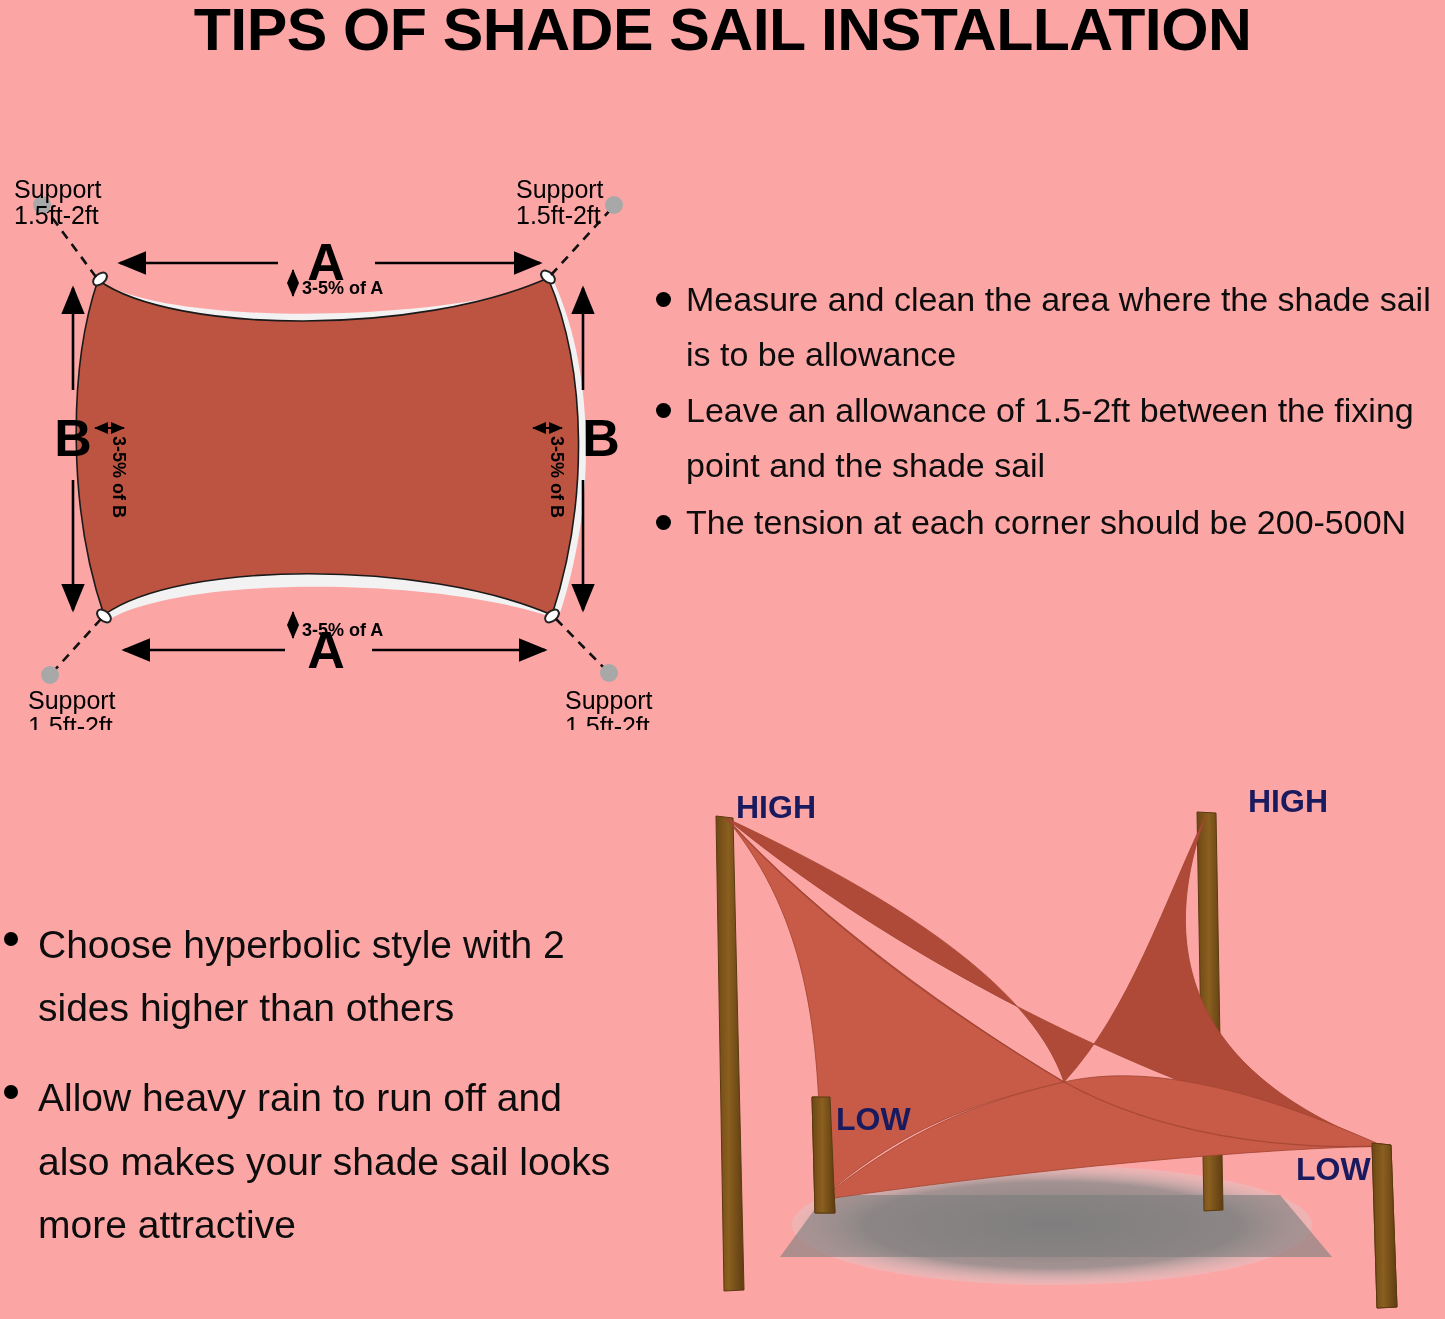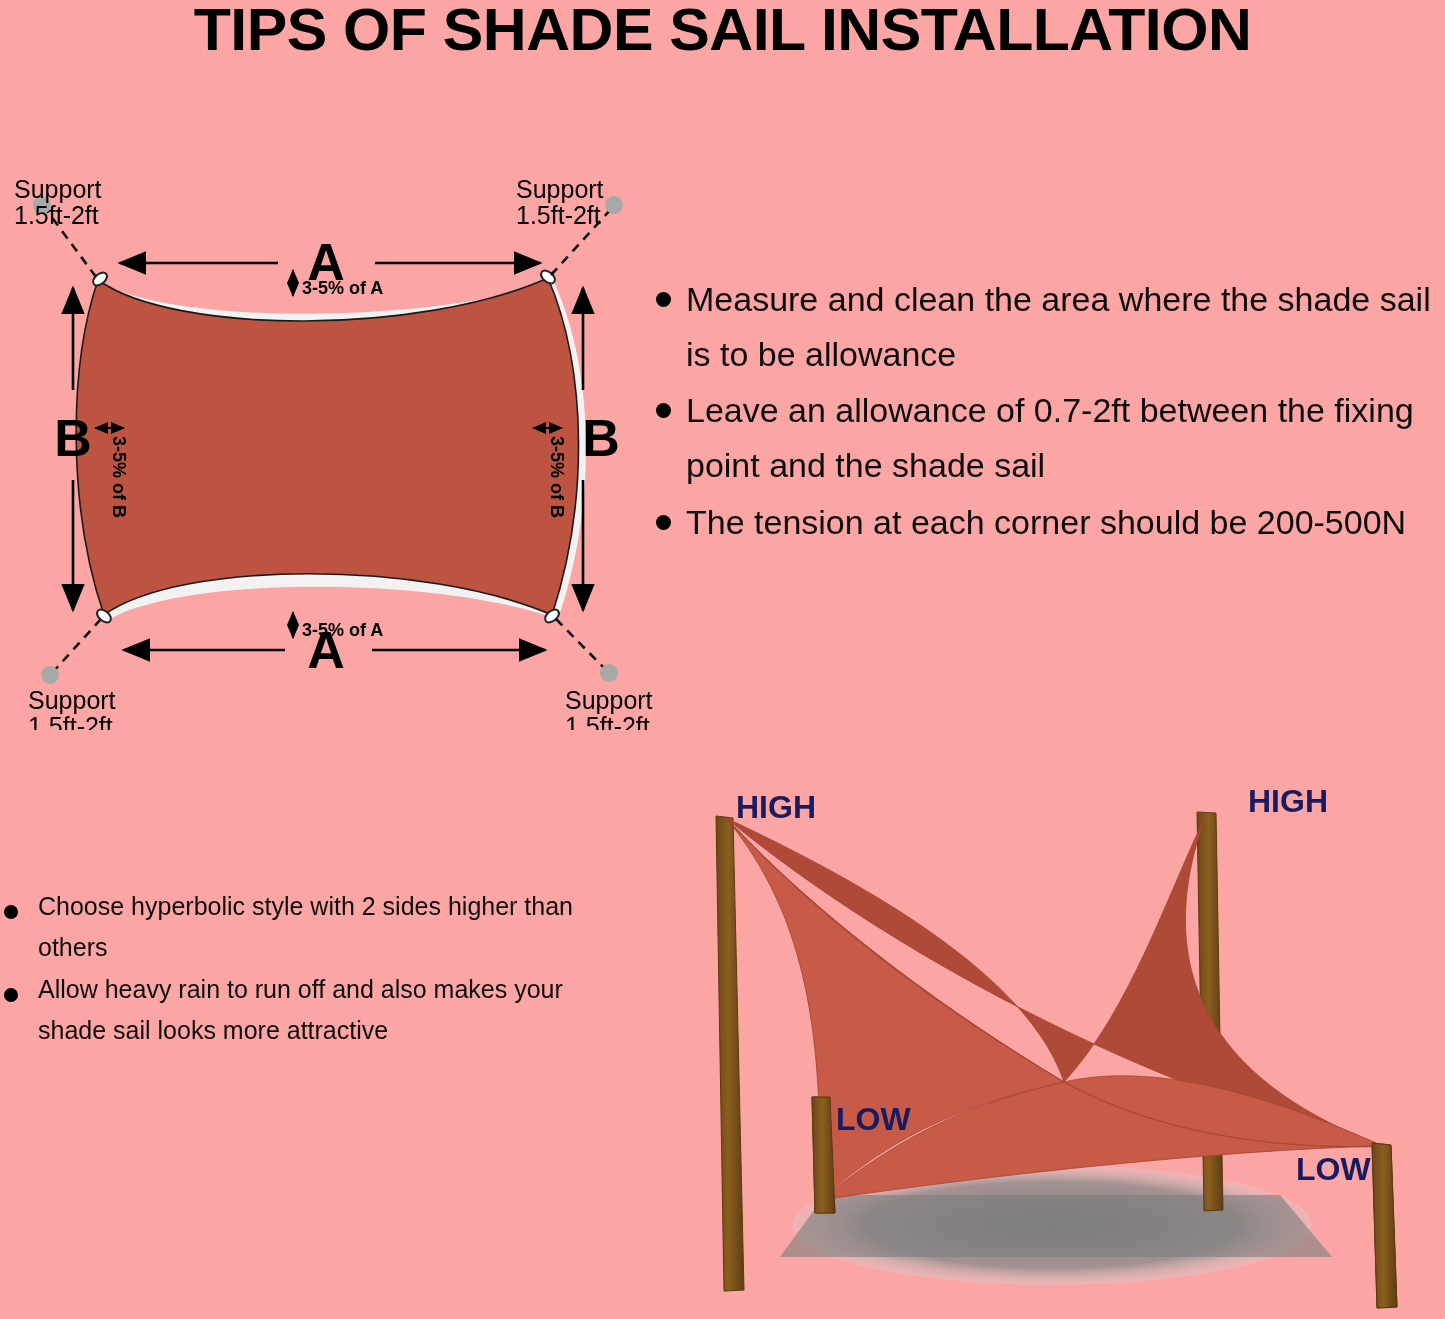--- a/index.html
+++ b/index.html
@@ -78,22 +78,23 @@
   ul.tips li .dot {
     position: absolute;
     left: 8px;
     top: 20px;
     width: 15px;
     height: 15px;
     border-radius: 50%;
     background: #000;
   }
   .bullets-left ul.tips li {
-    font-size: 25px;
+    font-size: 39px;
     line-height: 1.62;
+    margin-top: 27px;
   }
   .bullets-left ul.tips li .dot {
     left: 4px;
     top: 19px;
     width: 14px;
     height: 14px;
   }
 
   
   .diagram-hyper {
@@ -202,21 +203,21 @@
   </div>
 
   <div class="bullets-right">
     <ul class="tips">
       <li>
         <span class="dot"></span>
         <span>Measure and clean the area where the shade sail is to be allowance</span>
       </li>
       <li>
         <span class="dot"></span>
-        <span>Leave an allowance of 0.7-2ft between the fixing point and the shade sail</span>
+        <span>Leave an allowance of 1.5-2ft between the fixing point and the shade sail</span>
       </li>
       <li>
         <span class="dot"></span>
         <span>The tension at each corner should be 200-500N</span>
       </li>
     </ul>
   </div>
 
   <div class="bullets-left">
     <ul class="tips">

